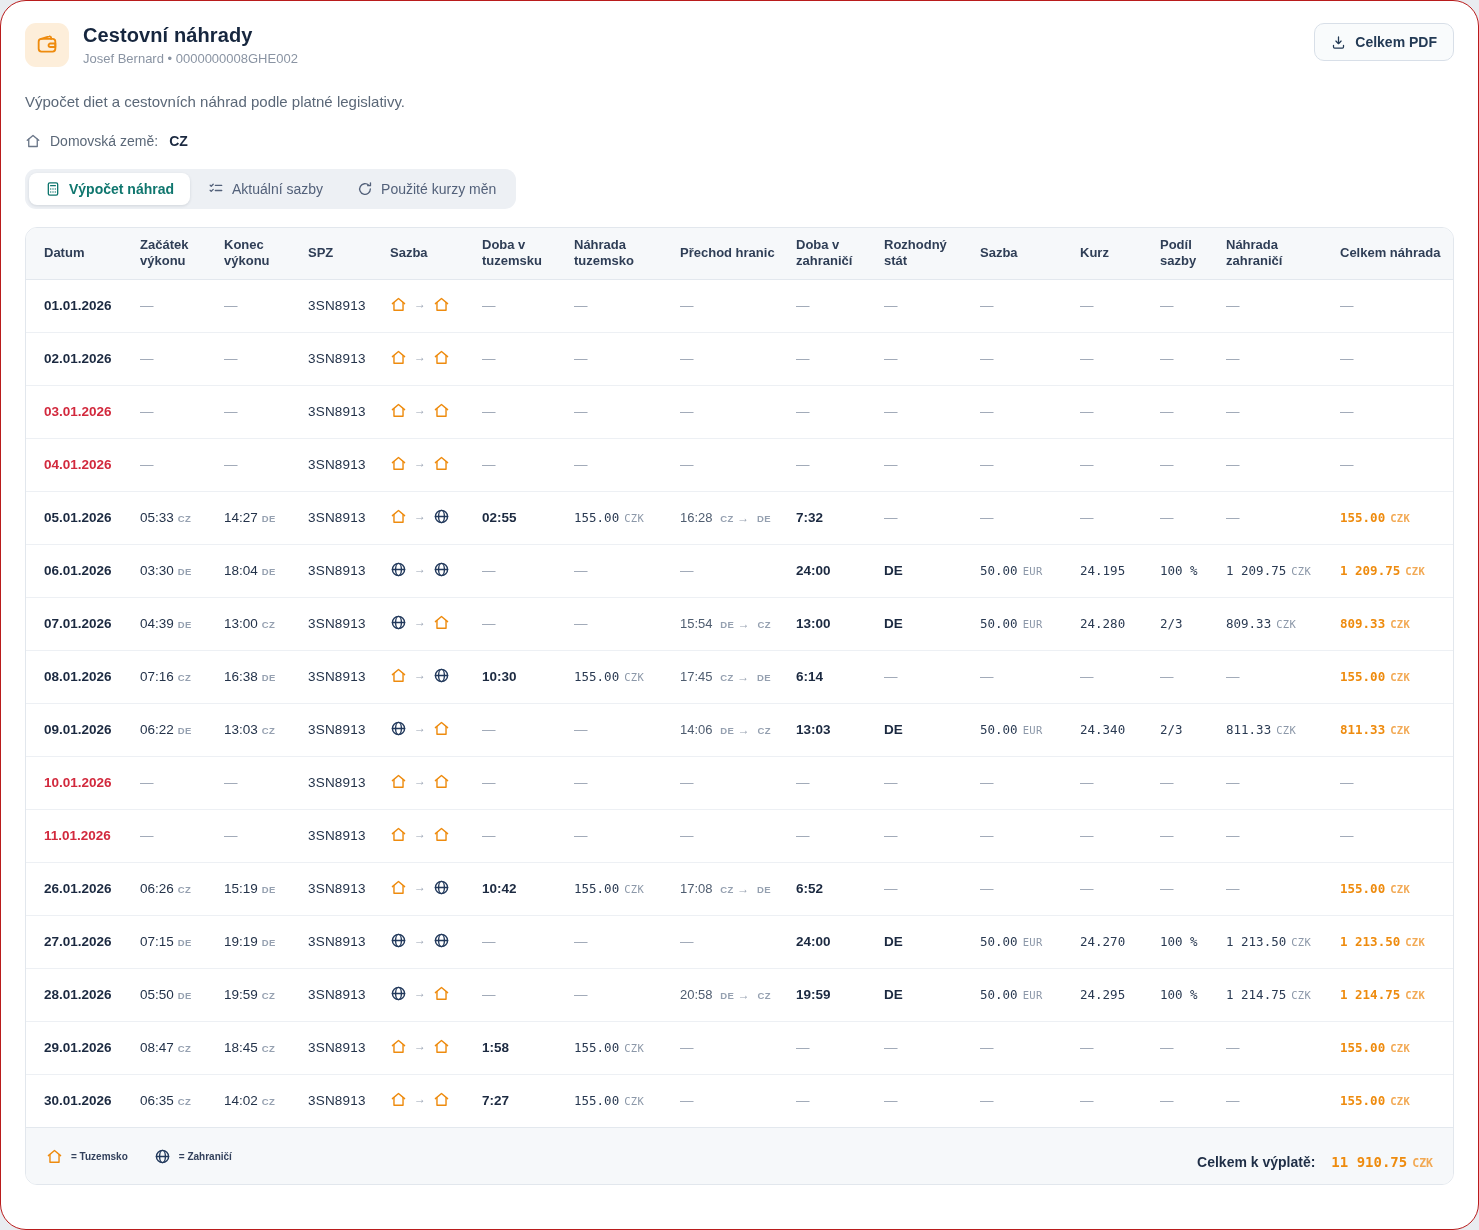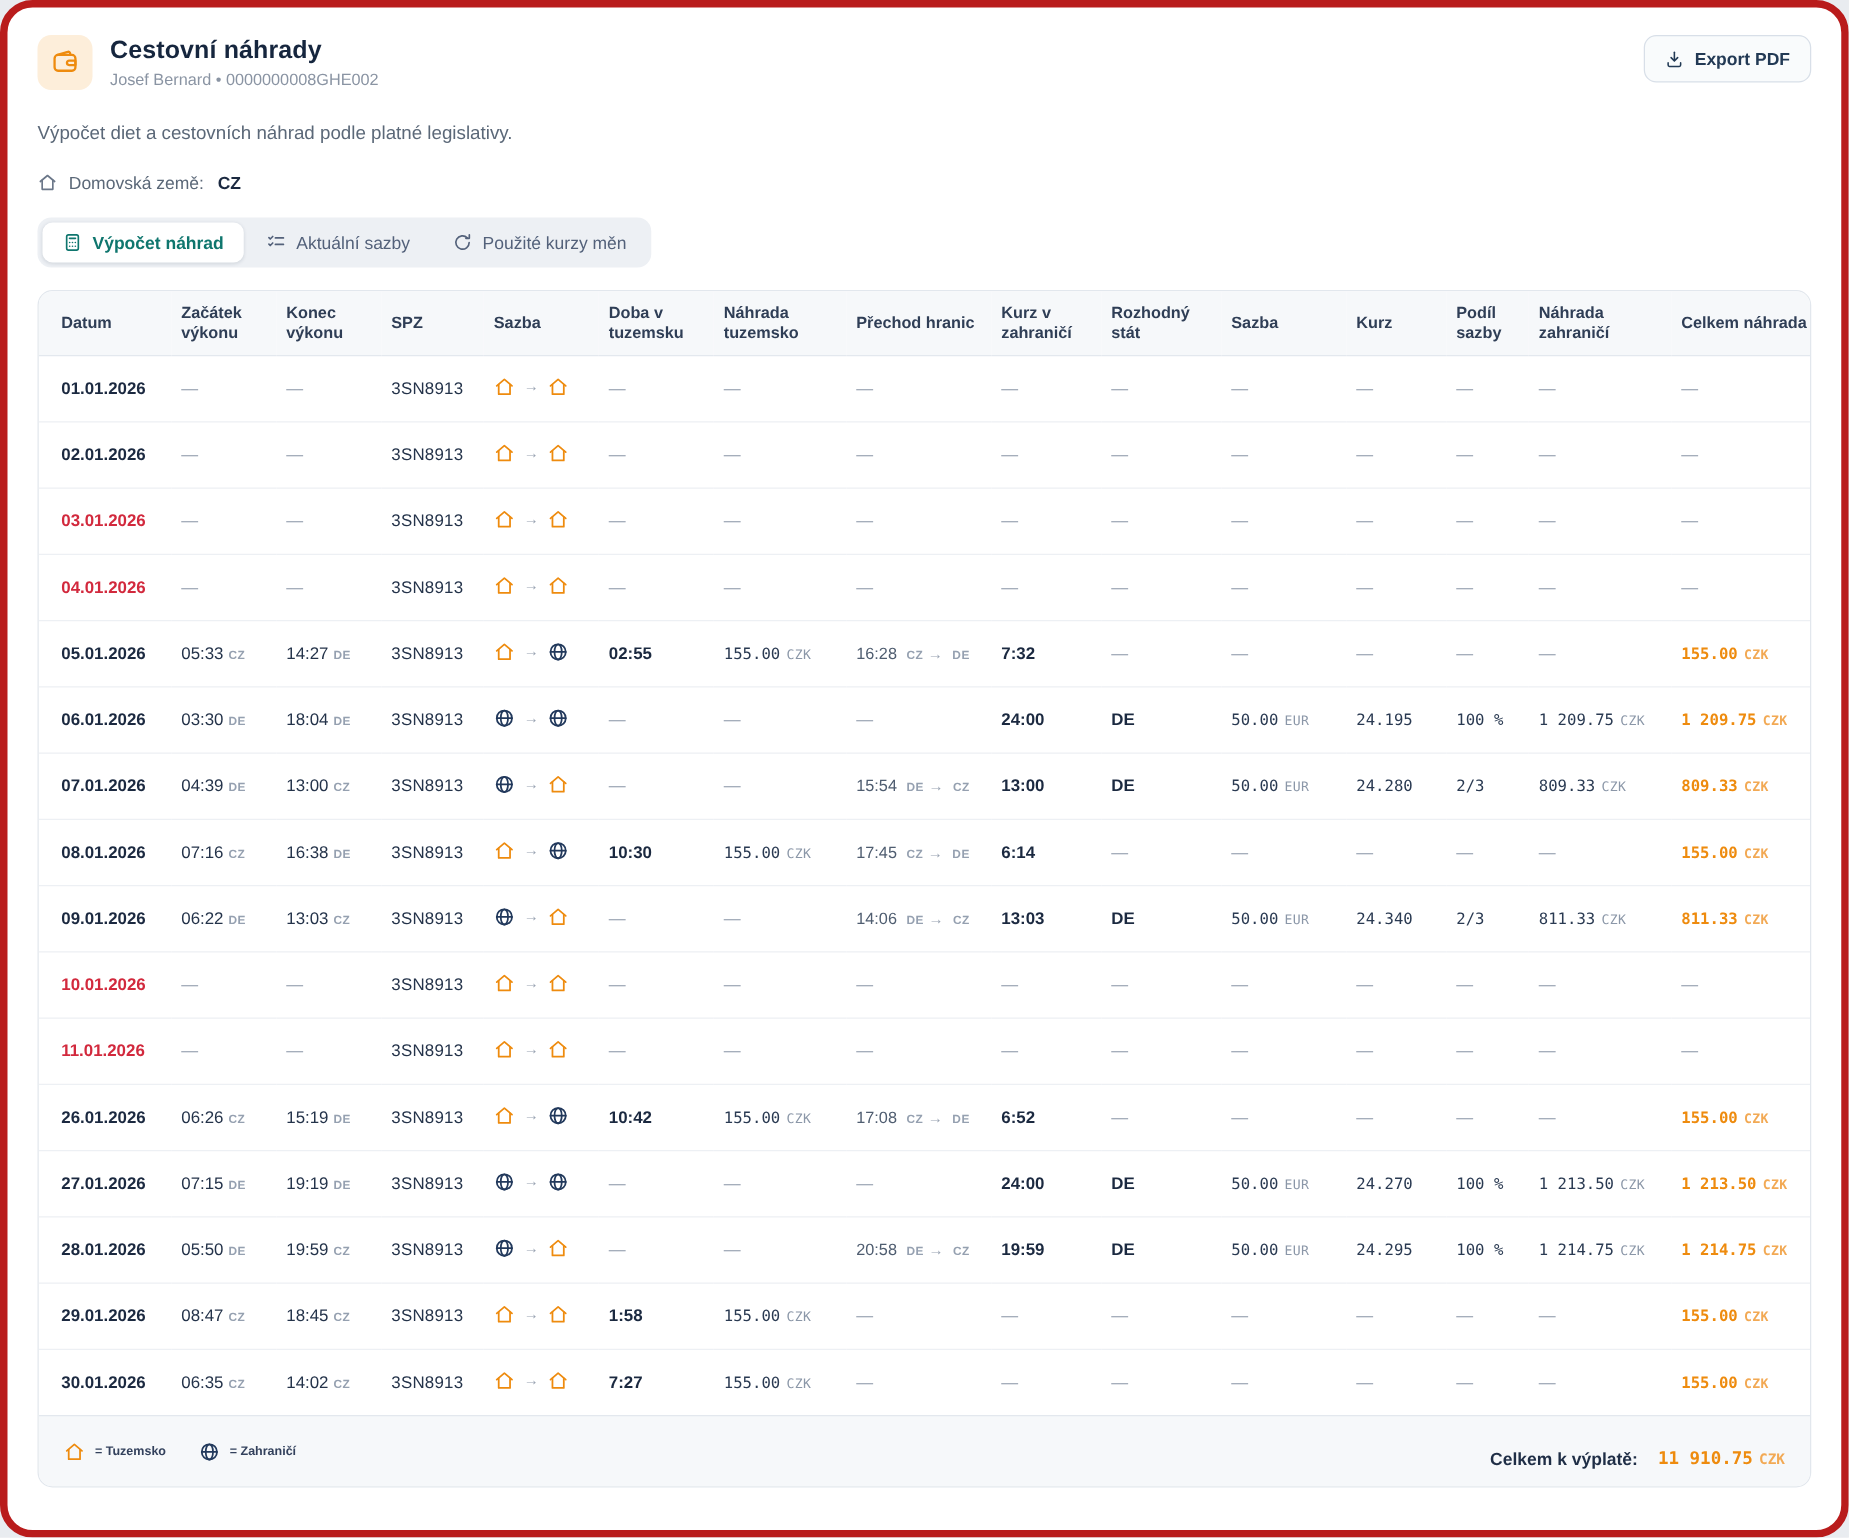--- a/index.html
+++ b/index.html
@@ -3,21 +3,21 @@
 <meta charset="utf-8">
 <style>
   :root{
     --accent:#ee8b0e; --red:#d2293d; --navy:#22395c; --ink:#1b2940;
     --muted:#5d6a7d; --faint:#95a0b0; --line:#edf0f4; --card-border:#e2e7ed;
     --head-bg:#f6f8fa;
   }
   *{box-sizing:border-box;margin:0;padding:0;}
   html,body{margin:0;background:#e9ecf0;}
   body{font-family:"Liberation Sans",sans-serif;color:var(--ink);}
-  .page{width:1479px;height:1230px;background:#fff;border-radius:26px;border:6px solid #b91c1c;
+  .page{width:1479px;height:1230px;background:#fff;border-radius:26px;border:1px solid #b91c1c;
         padding:22px 24px 8px;overflow:hidden;position:relative;}
   
   .icon{display:inline-flex;align-items:center;justify-content:center;flex:0 0 auto;}
   .icon svg{width:100%;height:100%;fill:none;stroke:currentColor;stroke-width:2;stroke-linecap:round;stroke-linejoin:round;}
   .ic-house{color:var(--accent);}
   .ic-globe{color:var(--navy);}
   
   .topbar{display:flex;align-items:flex-start;justify-content:space-between;}
   .title-block{display:flex;gap:14px;align-items:center;}
   .app-badge{width:44px;height:44px;border-radius:11px;background:#fdeeda;display:flex;align-items:center;justify-content:center;color:var(--accent);}
@@ -96,21 +96,21 @@
       </div>
     </div>
     <button class="export-btn">
       <span class="icon">
           <svg viewBox="0 0 24 24">
             <path d="M12 3v10.5"></path>
             <path d="m7.8 9.7 4.2 4.2 4.2-4.2"></path>
             <path d="M4 16.5v2.8A1.7 1.7 0 0 0 5.7 21h12.6a1.7 1.7 0 0 0 1.7-1.7v-2.8"></path>
           </svg>
         </span>
-      <span>Export PDF</span>
+      <span>Celkem PDF</span>
     </button>
   </div>
 
   <p class="description">Výpočet diet a cestovních náhrad podle platné legislativy.</p>
 
   <div class="home-country">
     <span class="icon">
         <svg viewBox="0 0 24 24">
           <path d="M3.4 10.8 12 3.6l8.6 7.2"></path>
           <path d="M5.6 9.4V20.2h12.8V9.4"></path>
@@ -175,21 +175,21 @@
       <thead>
         <tr id="head-row">
             <th>Datum</th>
             <th>Začátek výkonu</th>
             <th>Konec výkonu</th>
             <th>SPZ</th>
             <th>Sazba</th>
             <th>Doba v tuzemsku</th>
             <th>Náhrada tuzemsko</th>
             <th>Přechod hranic</th>
-            <th>Kurz v zahraničí</th>
+            <th>Doba v zahraničí</th>
             <th>Rozhodný stát</th>
             <th>Sazba</th>
             <th>Kurz</th>
             <th>Podíl sazby</th>
             <th>Náhrada zahraničí</th>
             <th>Celkem náhrada</th>
           </tr>
       </thead>
       <tbody>
           <tr>

